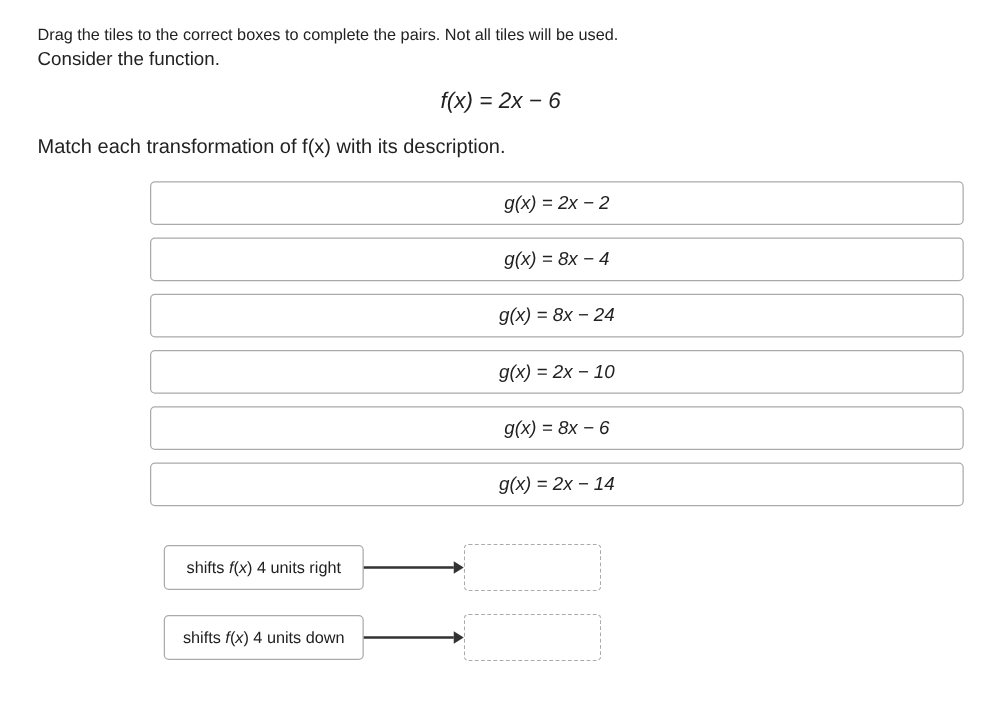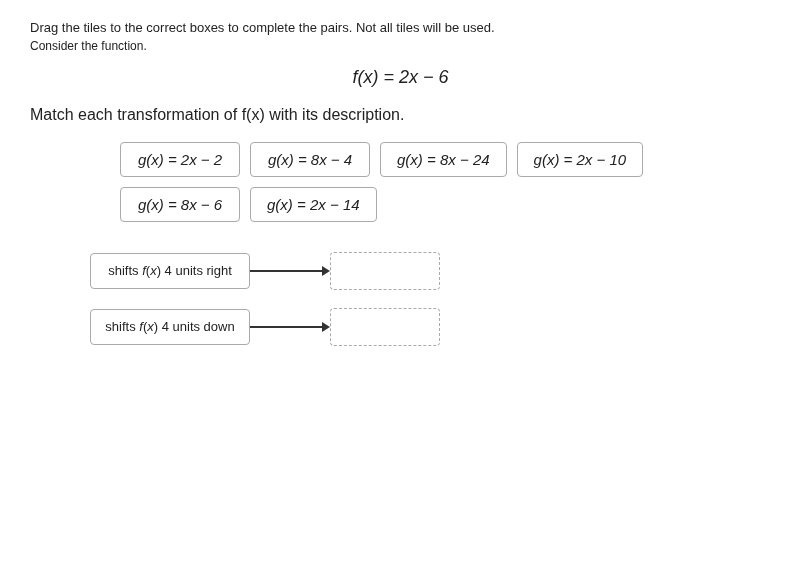--- a/index.html
+++ b/index.html
@@ -11,38 +11,39 @@
       width: 801px;
       min-height: 567px;
       padding: 20px 30px;
     }
     .instruction {
       margin-bottom: 4px;
       font-size: 13px;
     }
     .consider {
       margin-bottom: 8px;
-      font-size: 12px;
+      font-size: 15px;
     }
     .main-function {
       text-align: center;
       font-size: 18px;
       font-style: italic;
       margin: 14px 0 18px 0;
     }
     .match-instruction {
       margin-bottom: 18px;
       font-size: 16px;
     }
     .tiles-area {
       display: flex;
       flex-wrap: wrap;
       gap: 10px;
       margin-left: 90px;
       margin-bottom: 30px;
+      flex-direction: column;
     }
     .tile {
       border: 1.5px solid #aaa;
       border-radius: 4px;
       padding: 8px 16px;
       font-size: 15px;
       font-style: italic;
       background: #fff;
       cursor: grab;
       min-width: 120px;
@@ -52,20 +53,21 @@
       display: flex;
       flex-direction: column;
       gap: 18px;
       margin-left: 60px;
       margin-top: 10px;
     }
     .match-row {
       display: flex;
       align-items: center;
       gap: 0;
+      margin-left: 41px;
     }
     .description-box {
       border: 1.5px solid #aaa;
       border-radius: 4px;
       padding: 8px 14px;
       font-size: 13px;
       background: #fff;
       min-width: 160px;
       max-width: 160px;
       text-align: center;

